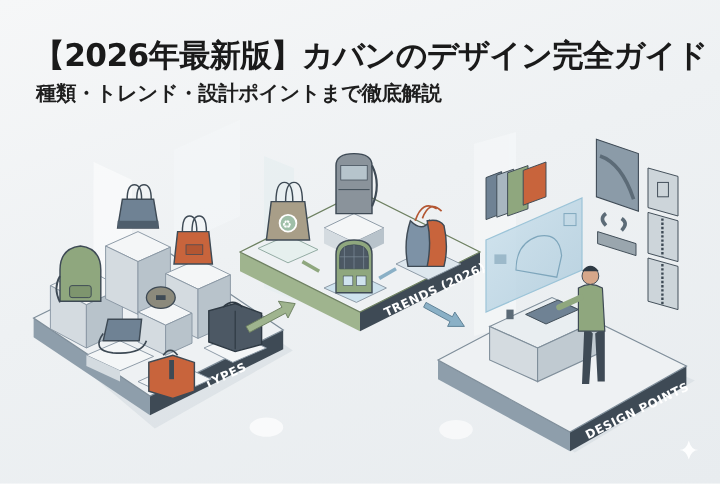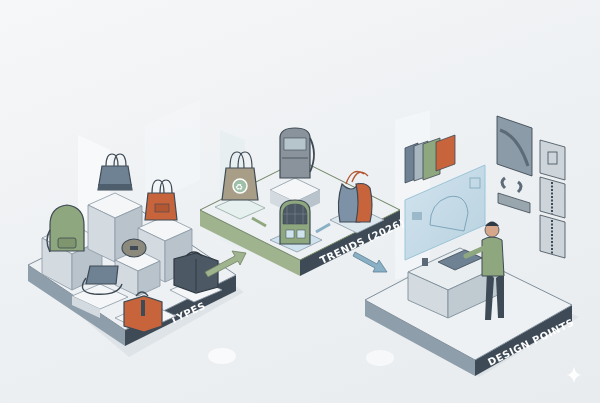--- a/index.html
+++ b/index.html
@@ -20,20 +20,22 @@
     font-size: 17px; font-weight: bold; color: #1e1e1e; letter-spacing: -0.3px;
     white-space: nowrap;
   }
   svg.scene { position: absolute; left: 0; top: 0; }
   .lbl { font-family: "DejaVu Sans", sans-serif; font-weight: bold; fill: #ffffff; font-size: 10px; letter-spacing: 0.5px; }
 </style>
 </head>
 <body>
 
 <div class="hero">
+  <div class="title">【2026年最新版】カバンのデザイン完全ガイド</div>
+  <div class="subtitle">種類・トレンド・設計ポイントまで徹底解説</div>
 
   <svg class="scene" width="600" height="403" viewBox="0 0 600 403">
     <defs>
       <linearGradient id="glow" x1="0" y1="0" x2="0" y2="1">
         <stop offset="0" stop-color="#ffffff" stop-opacity="0"></stop>
         <stop offset="1" stop-color="#dfe9ee" stop-opacity="0.8"></stop>
       </linearGradient>
       <linearGradient id="holo" x1="0" y1="0" x2="1" y2="1">
         <stop offset="0" stop-color="#cfe3ee" stop-opacity="0.9"></stop>
         <stop offset="1" stop-color="#a9c8da" stop-opacity="0.75"></stop>

